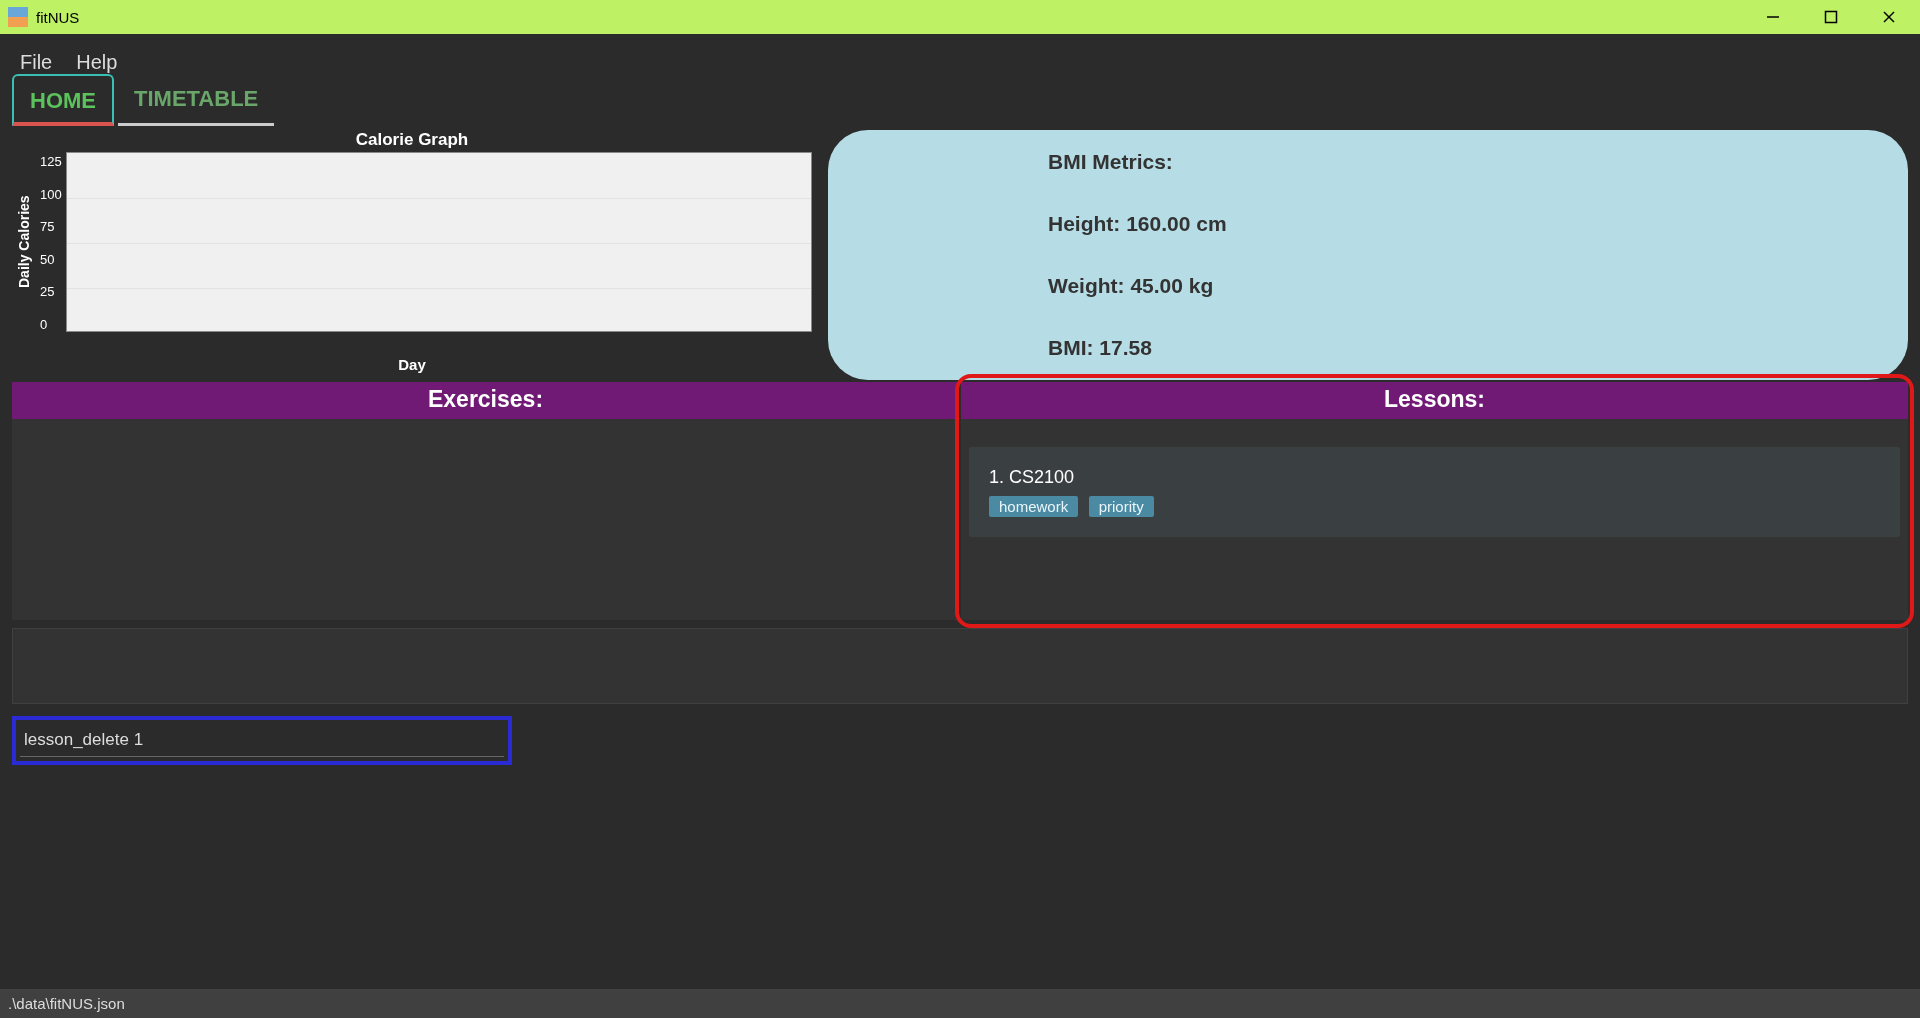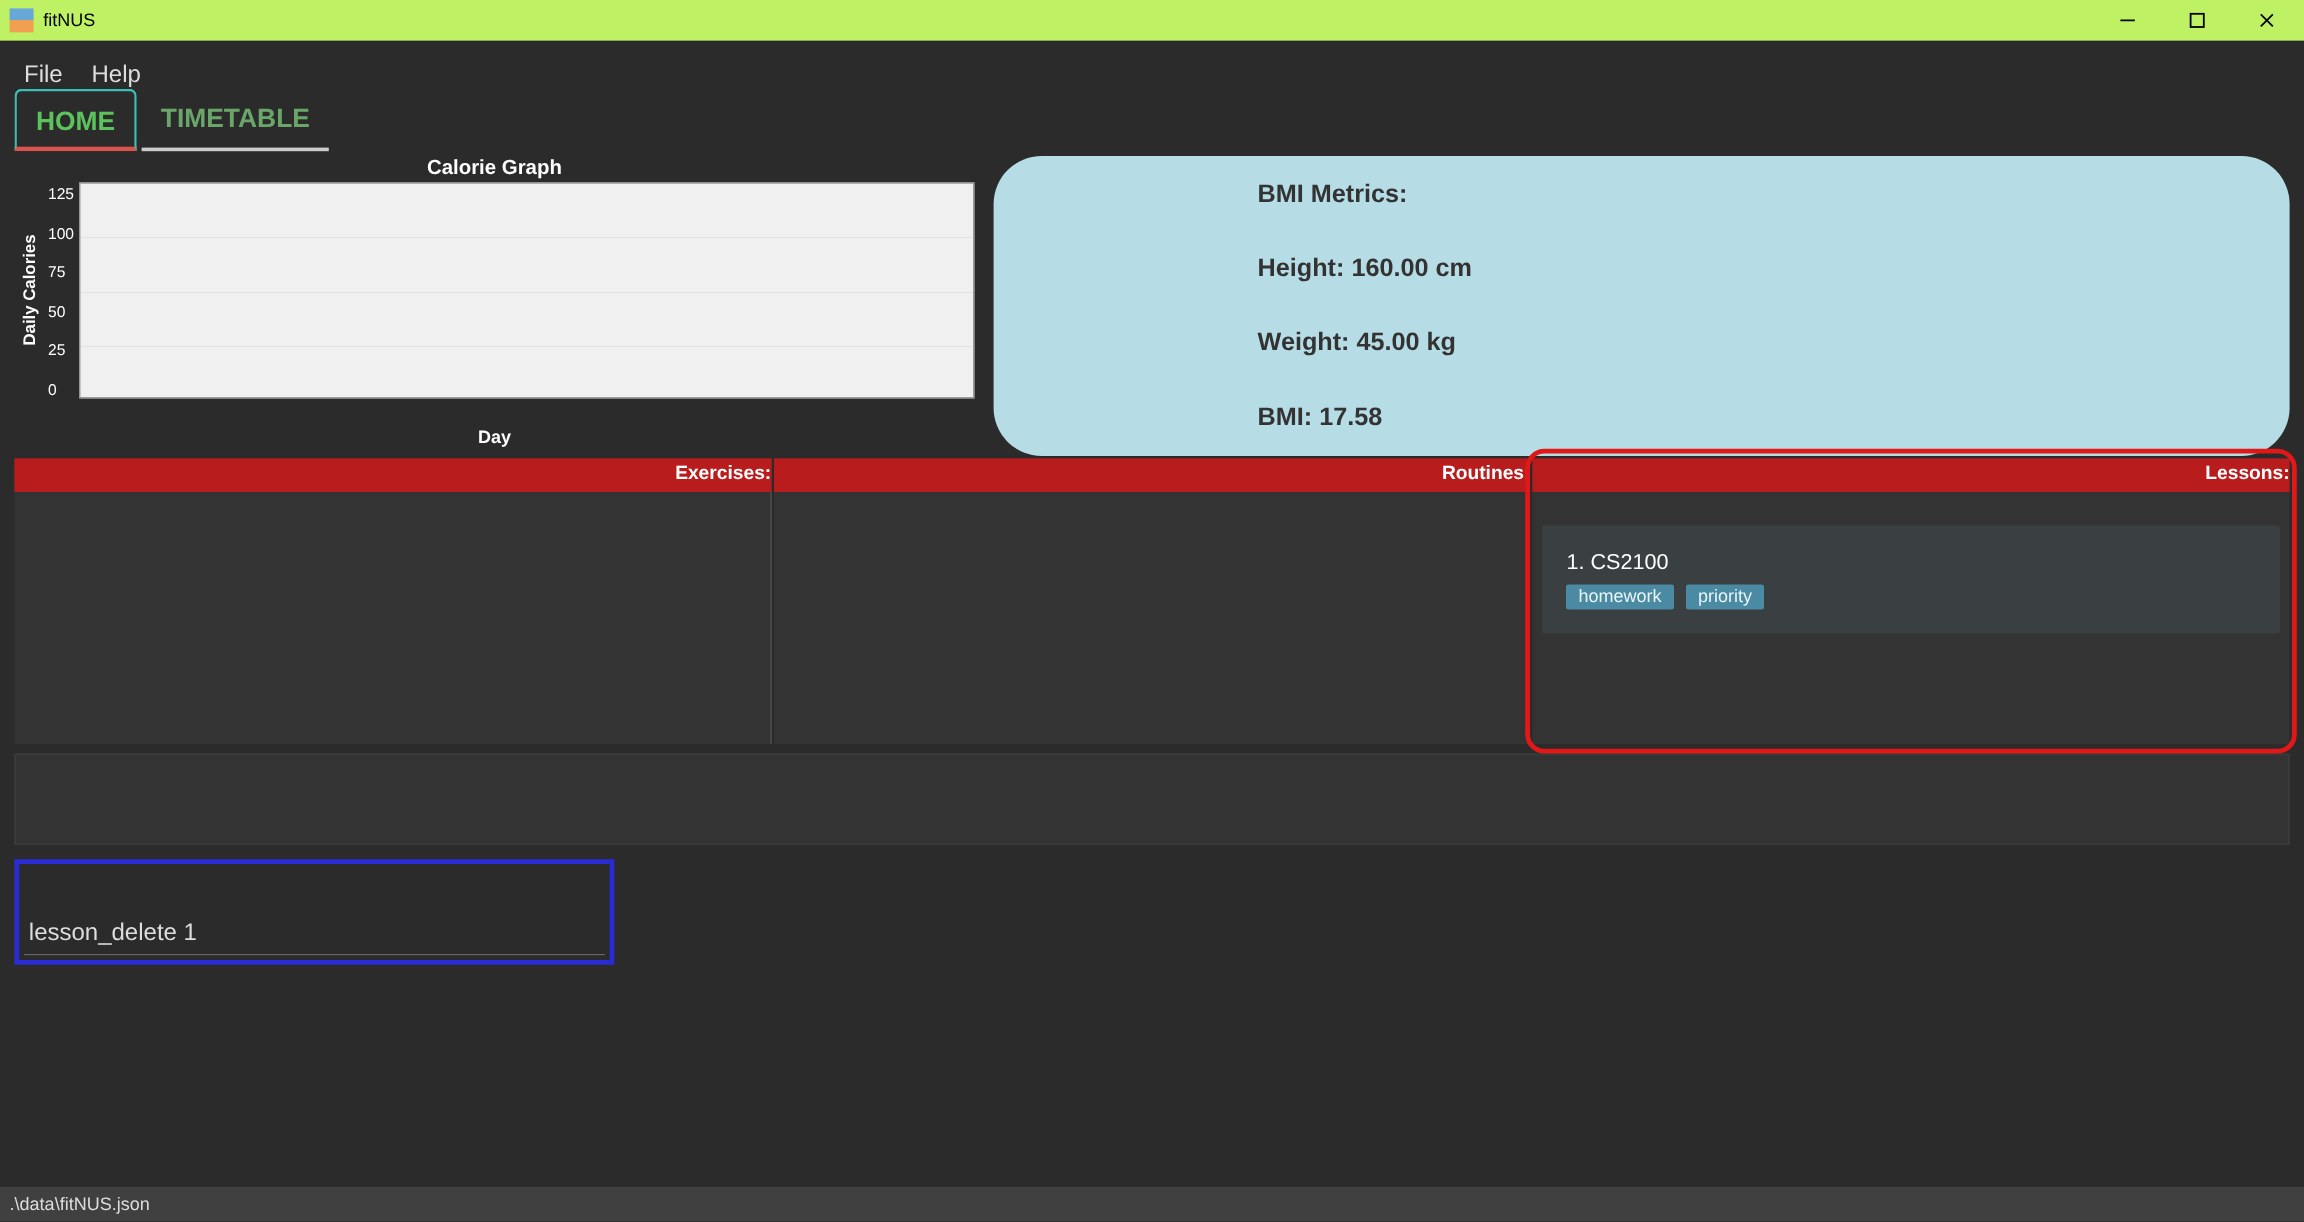--- a/index.html
+++ b/index.html
@@ -177,26 +177,26 @@
       height: 238px;
     }
     .list-col {
       flex: 1;
       display: flex;
       flex-direction: column;
       background: #333333;
       position: relative;
     }
     .list-header {
-      text-align: right;
-      font-size: 16px;
+      text-align: center;
+      font-size: 23px;
       font-weight: 600;
       color: #fff;
       padding: 4px 0 6px 0;
-      background: #b91c1c;
+      background: #701a75;
     }
     .list-body {
       flex: 1;
       border-right: 1px solid #555;
       padding: 8px;
     }
     .list-col:last-child .list-body { border-right: none; }
     .lesson-frame {
       border: 4px solid #e01818;
       border-radius: 16px;
@@ -246,25 +246,24 @@
       border: 4px solid #2b2bd6;
       padding: 4px;
       width: 500px;
     }
     .command-input {
       width: 100%;
       background: transparent;
       border: none;
       border-bottom: 1px solid #666;
       color: #ddd;
-      font-size: 20px;
+      font-size: 17px;
       font-family: inherit;
       padding: 6px 4px;
       outline: none;
-      margin-top: 36px;
     }
 
     
     .statusbar {
       background: #404040;
       color: #ddd;
       font-size: 15px;
       padding: 6px 8px;
     }
   </style>
@@ -331,24 +330,20 @@
       <div>Weight: 45.00 kg</div>
       <div>BMI: 17.58</div>
     </div>
   </div>
 
   <div class="lists-row">
     <div class="list-col">
       <div class="list-header">Exercises:</div>
       <div class="list-body"></div>
     </div>
-    <div class="list-col">
-      <div class="list-header">Routines:</div>
-      <div class="list-body"></div>
-    </div>
     <div class="list-col" style="position:relative;">
       <div class="lesson-frame"></div>
       <div class="list-header">Lessons:</div>
       <div class="list-body">
         <div class="lesson-item">
           <div class="lesson-name">1.   CS2100</div>
           <span class="tag">homework</span>
           <span class="tag">priority</span>
         </div>
       </div>

